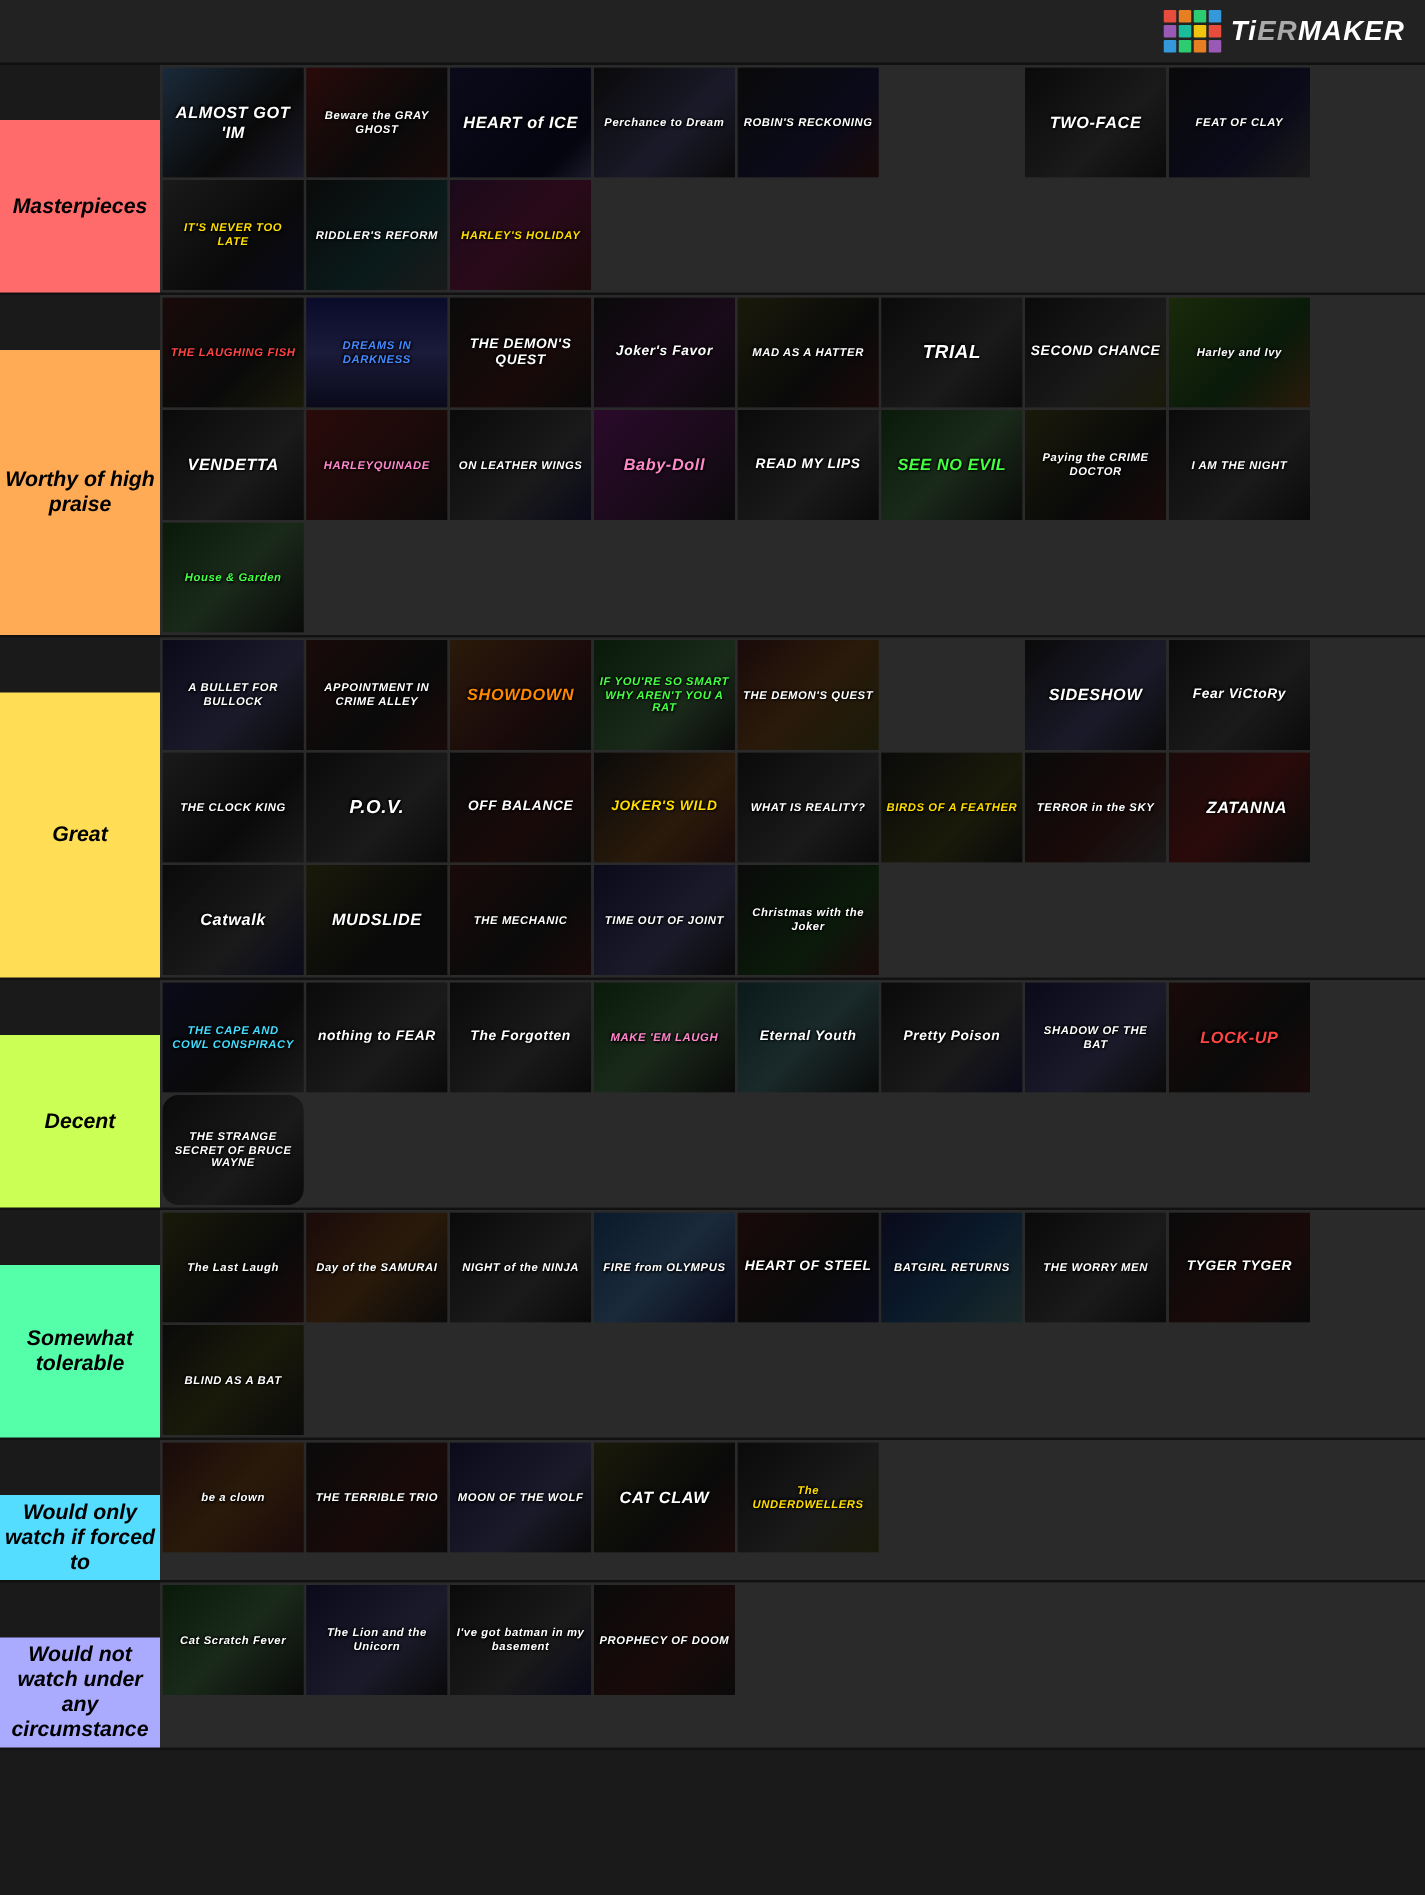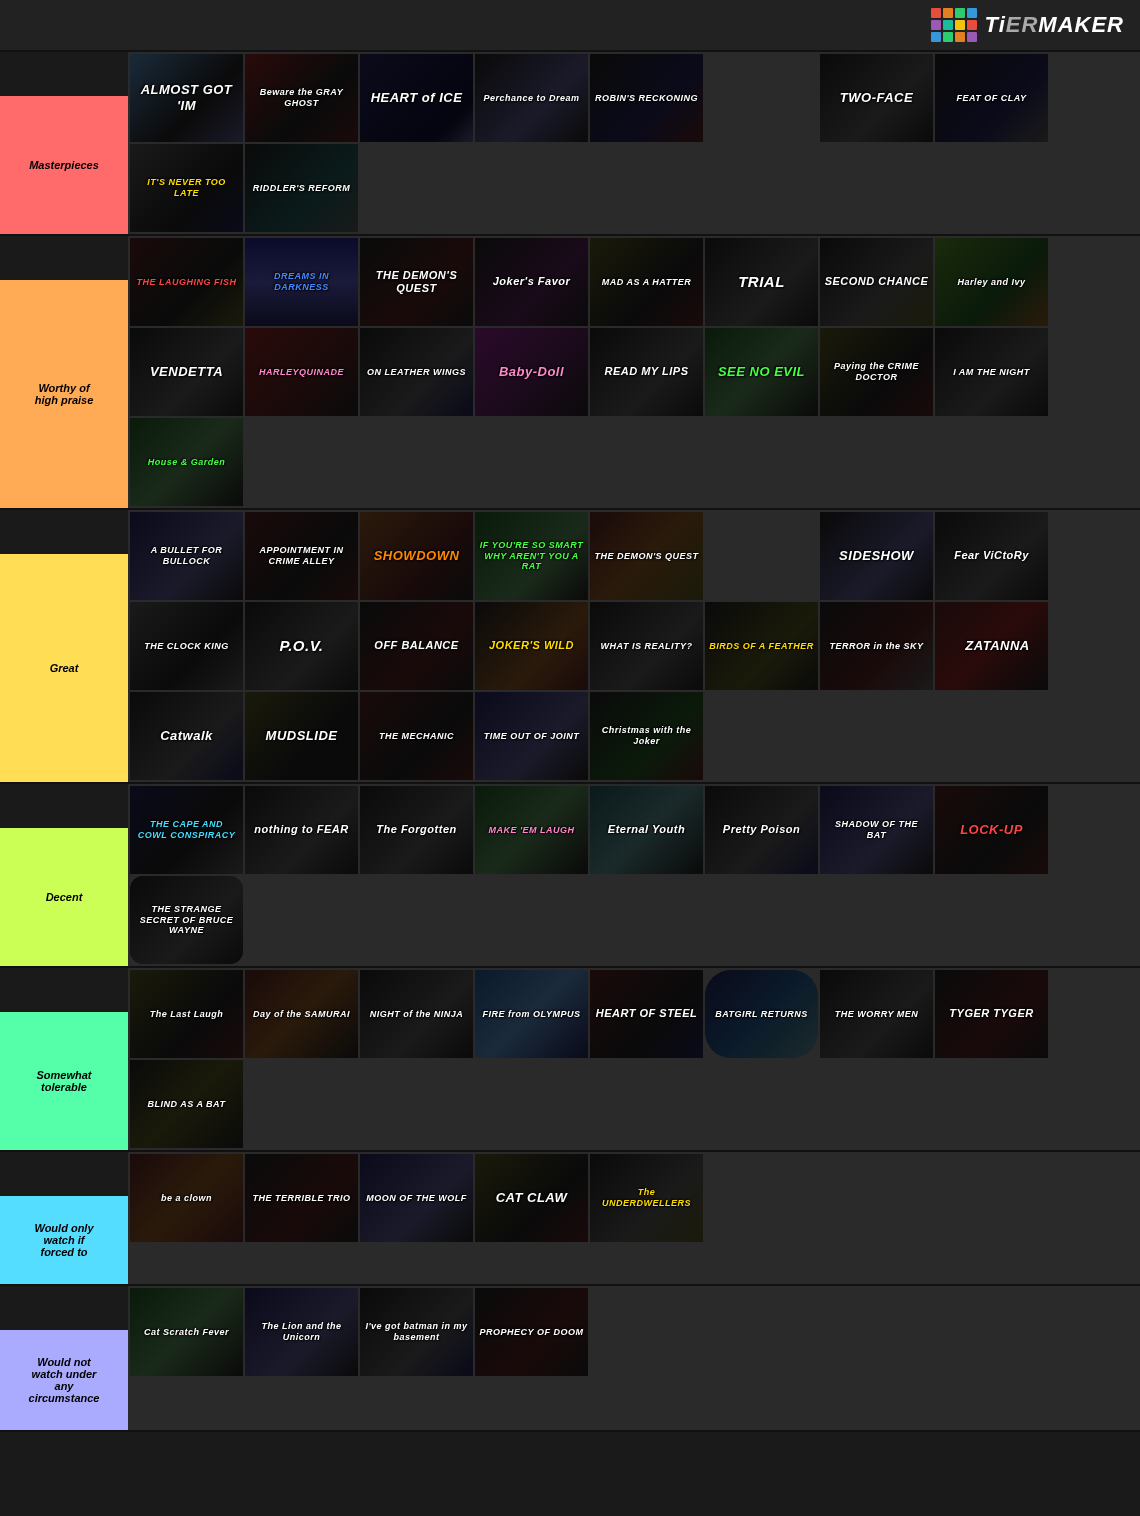--- a/index.html
+++ b/index.html
@@ -21,23 +21,23 @@
       border-bottom: 2px solid #111;
     }
     .tier-label {
       width: 128px;
       min-width: 128px;
       display: flex;
       align-items: center;
       justify-content: center;
       text-align: center;
       font-weight: bold;
-      font-size: 11px;
+      font-size: 17px;
       color: #000;
-      padding: 26px;
+      padding: 4px;
       margin-top: 44px;
     }
     .tier-items {
       display: flex;
       flex-wrap: wrap;
       flex: 1;
       background: #2a2a2a;
       gap: 2px;
       padding: 2px;
       align-content: flex-start;
@@ -178,21 +178,21 @@
     .c-eternal { background: linear-gradient(135deg, #0a1a1a 0%, #1a2a2a 50%, #0a0a0a 100%); }
     .c-pretty { background: linear-gradient(135deg, #0a0a0a 0%, #1a1a1a 60%, #0a0a1a 100%); }
     .c-shadow { background: linear-gradient(135deg, #0a0a1a 0%, #1a1a2a 60%, #0a0a0a 100%); }
     .c-lockup { background: linear-gradient(135deg, #1a0a0a 0%, #0a0a0a 60%, #1a0a0a 100%); }
     .c-strange { background: linear-gradient(135deg, #0a0a0a 0%, #1a1a1a 60%, #0a0a0a 100%); border-radius: 13px; }
     .c-lastlaugh { background: linear-gradient(135deg, #1a1a0a 0%, #0a0a0a 60%, #1a0a0a 100%); }
     .c-daysamurai { background: linear-gradient(135deg, #1a0a0a 0%, #2a1a0a 50%, #0a0a0a 100%); }
     .c-nightninja { background: linear-gradient(135deg, #0a0a0a 0%, #1a1a1a 60%, #0a0a0a 100%); }
     .c-fire { background: linear-gradient(135deg, #0a1a2a 0%, #1a2a3a 50%, #0a0a1a 100%); }
     .c-heartsteel { background: linear-gradient(135deg, #1a0a0a 0%, #0a0a0a 60%, #0a0a1a 100%); }
-    .c-batgirl { background: linear-gradient(135deg, #0a0a1a 0%, #0a1a2a 50%, #1a2a2a 100%); border-radius: 26px; }
+    .c-batgirl { background: linear-gradient(135deg, #0a0a1a 0%, #0a1a2a 50%, #1a2a2a 100%); }
     .c-worry { background: linear-gradient(135deg, #0a0a0a 0%, #1a1a1a 60%, #0a0a0a 100%); }
     .c-tyger { background: linear-gradient(135deg, #0a0a0a 0%, #1a0a0a 60%, #0a0a0a 100%); }
     .c-blind { background: linear-gradient(135deg, #0a0a0a 0%, #1a1a0a 50%, #0a0a0a 100%); }
     .c-beclown { background: linear-gradient(135deg, #1a0a0a 0%, #2a1a0a 50%, #1a0a0a 100%); }
     .c-terrible { background: linear-gradient(135deg, #0a0a0a 0%, #1a0a0a 60%, #0a0a0a 100%); }
     .c-moon { background: linear-gradient(135deg, #0a0a1a 0%, #1a1a2a 60%, #0a0a0a 100%); }
     .c-catclaw { background: linear-gradient(135deg, #1a1a0a 0%, #0a0a0a 60%, #1a0a0a 100%); }
     .c-under { background: linear-gradient(135deg, #0a0a0a 0%, #1a1a1a 60%, #1a1a0a 100%); }
     .c-scratch { background: linear-gradient(135deg, #0a1a0a 0%, #1a2a1a 50%, #0a0a0a 100%); }
     .c-lion { background: linear-gradient(135deg, #0a0a1a 0%, #1a1a2a 60%, #0a0a0a 100%); }
@@ -295,20 +295,26 @@
               <div class="card-bg c-never"></div>
               <div class="card-text text-yellow small-text">IT'S NEVER TOO LATE</div>
             </div>
           </div>
           <div class="tier-item">
             <div class="tier-item-inner c-riddlers">
               <div class="card-bg c-riddlers"></div>
               <div class="card-text text-white small-text">RIDDLER'S REFORM</div>
             </div>
           </div>
+          <div class="tier-item">
+            <div class="tier-item-inner c-harley">
+              <div class="card-bg c-harley"></div>
+              <div class="card-text text-yellow small-text">HARLEY'S HOLIDAY</div>
+            </div>
+          </div>
         </div>
       </div>
       <div class="tier-row">
         <div class="tier-label" style="background: rgb(255, 170, 85);">Worthy of high praise</div>
         <div class="tier-items">
           <div class="tier-item">
             <div class="tier-item-inner c-silhouette">
               <div class="card-bg c-silhouette"></div>
               <div class="card-text text-red small-text">THE LAUGHING FISH</div>
             </div>

